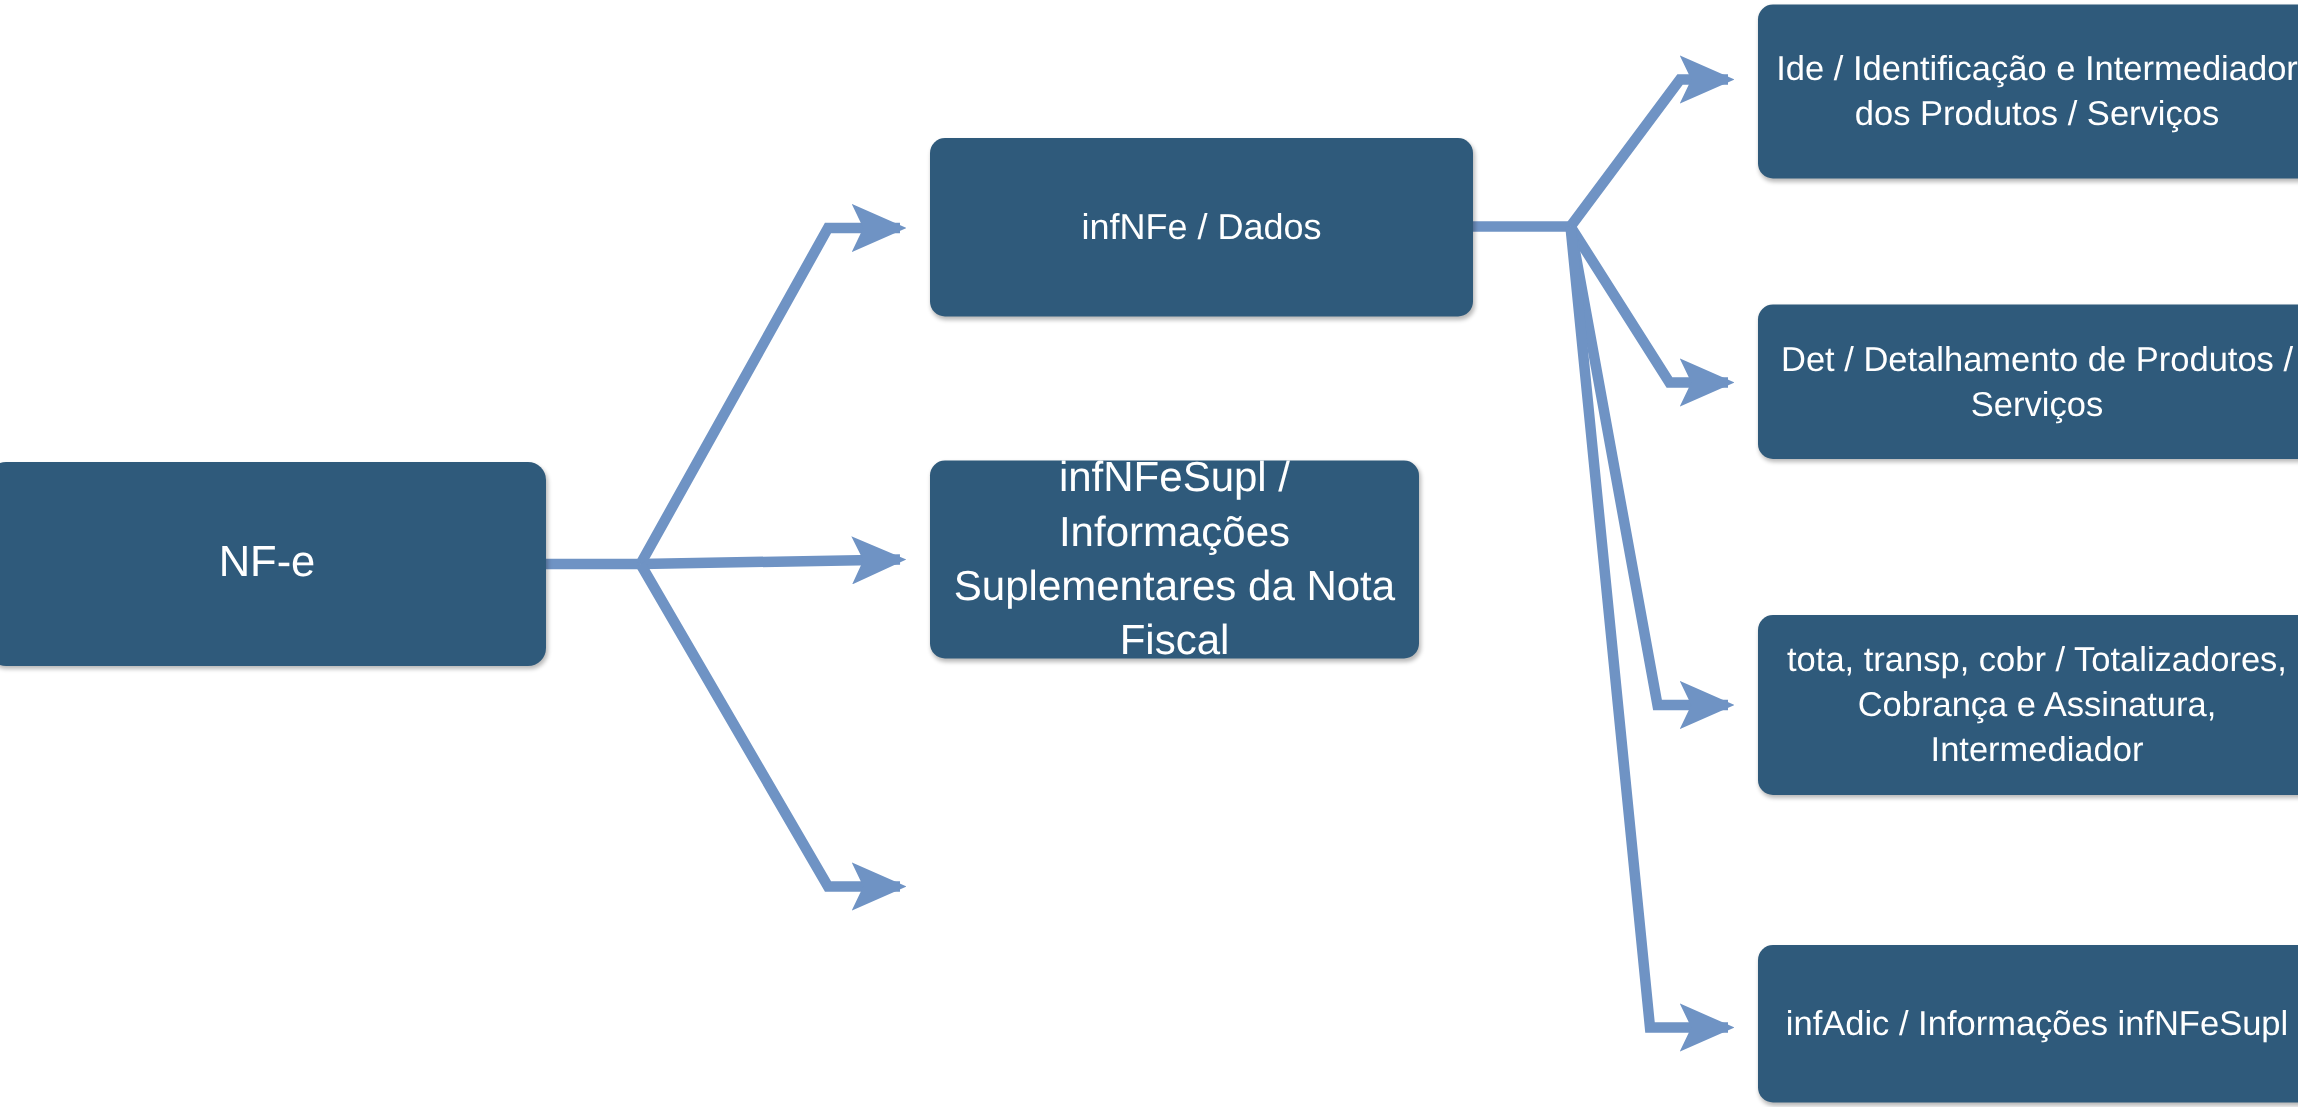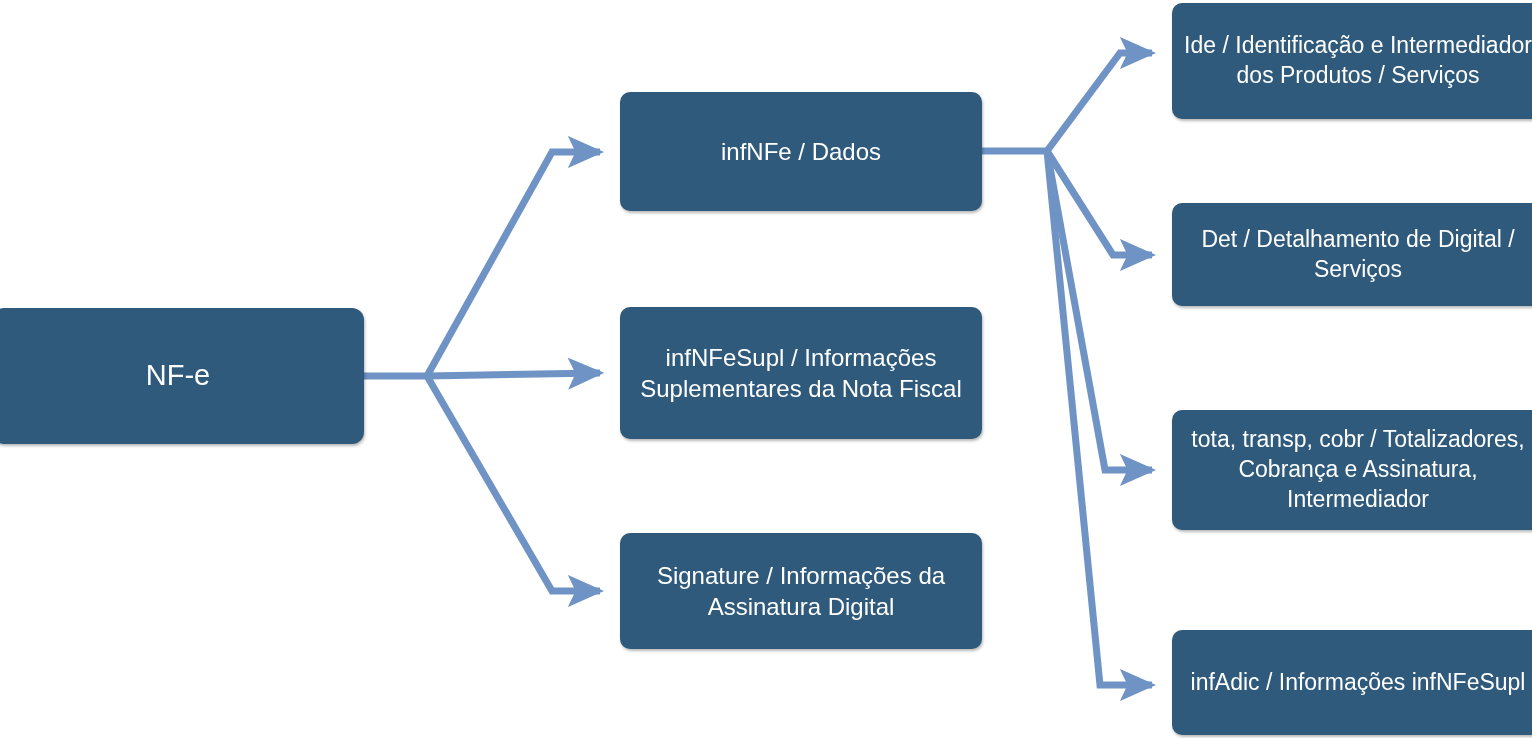--- a/index.html
+++ b/index.html
@@ -58,23 +58,23 @@
     left: 620px;
     top: 92px;
     width: 362px;
     height: 119px;
     font-size: 24px;
     align-items: center;
   }
   #node-infnfesupl {
     left: 620px;
     top: 307px;
-    width: 362px;
+    width: 326px;
     height: 132px;
-    font-size: 24px;
+    font-size: 28px;
   }
   #node-signature {
     left: 620px;
     top: 533px;
     width: 362px;
     height: 116px;
     font-size: 24px;
   }
   
   #node-ide {
@@ -145,30 +145,27 @@
   </div>
 
   <div class="node" id="node-infnfe">
     <span class="node-label">infNFe / Dados</span>
   </div>
 
   <div class="node" id="node-infnfesupl">
     <span class="node-label">infNFeSupl / Informações Suplementares da Nota Fiscal</span>
   </div>
 
-  <div class="node" id="node-signature">
-    <span class="node-label">Signature / Informações da Assinatura Digital</span>
-  </div>
 
   <div class="node" id="node-ide">
     <span class="node-label">Ide / Identificação e Intermediador dos Produtos / Serviços</span>
   </div>
 
   <div class="node" id="node-det">
-    <span class="node-label">Det / Detalhamento de Digital / Serviços</span>
+    <span class="node-label">Det / Detalhamento de Produtos / Serviços</span>
   </div>
 
   <div class="node" id="node-tota">
     <span class="node-label">tota, transp, cobr / Totalizadores, Cobrança e Assinatura, Intermediador</span>
   </div>
 
   <div class="node" id="node-infadic">
     <span class="node-label">infAdic / Informações infNFeSupl</span>
   </div>
 

